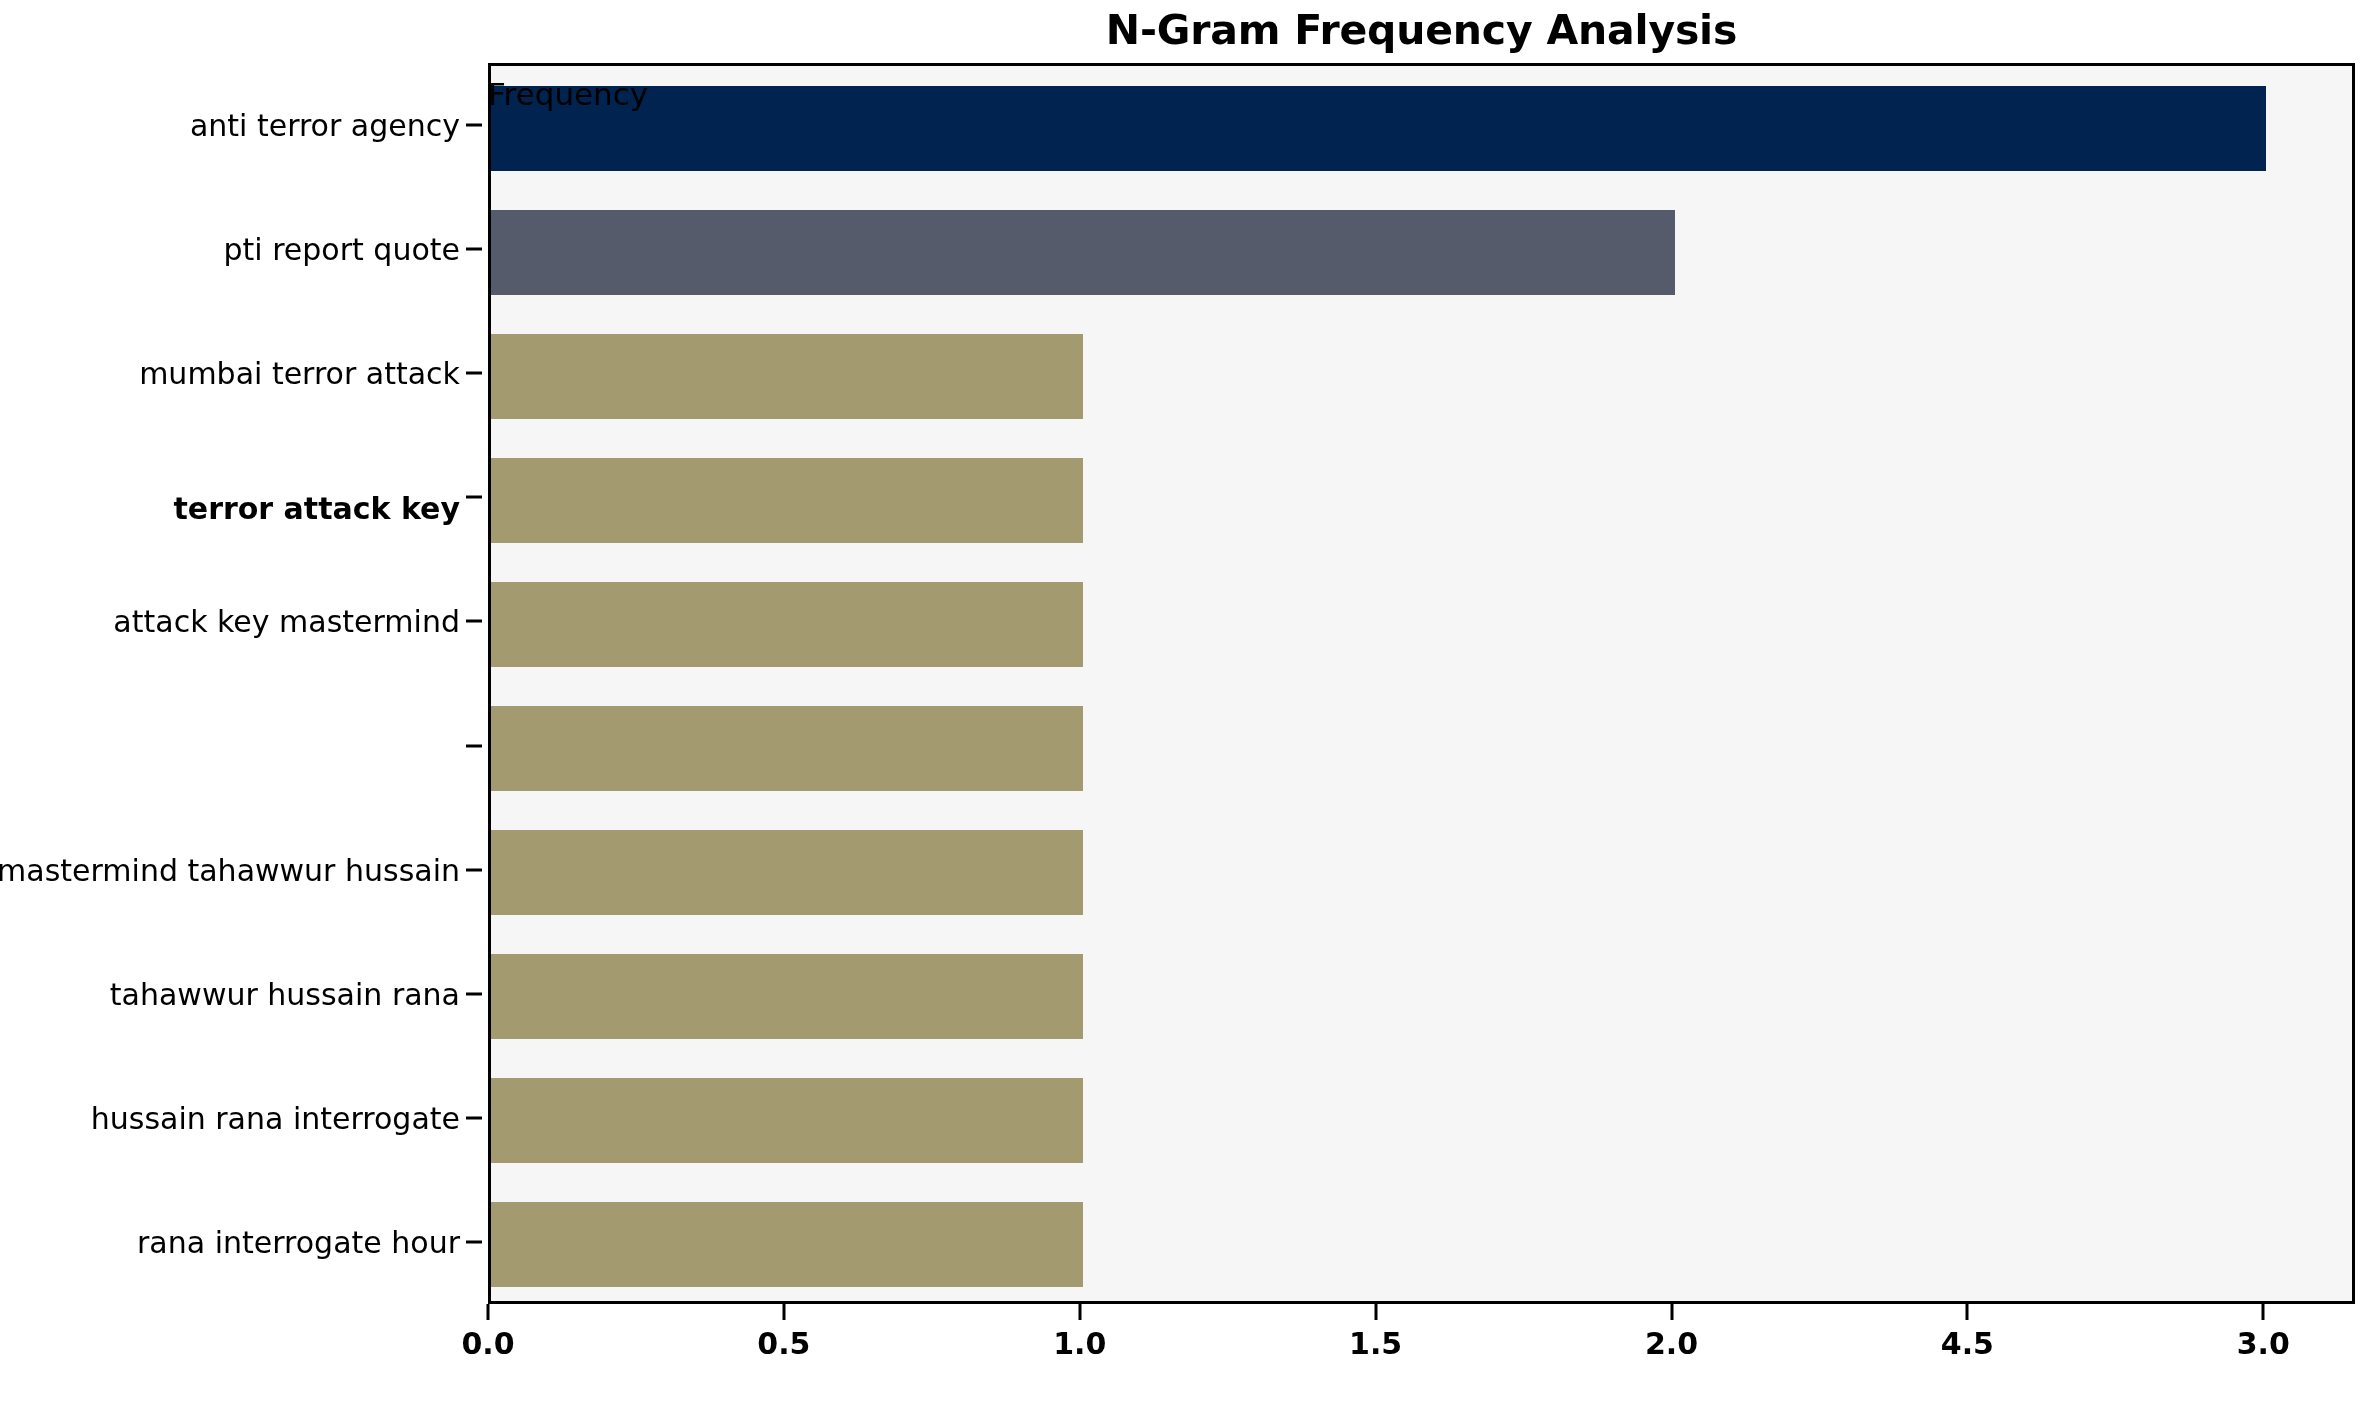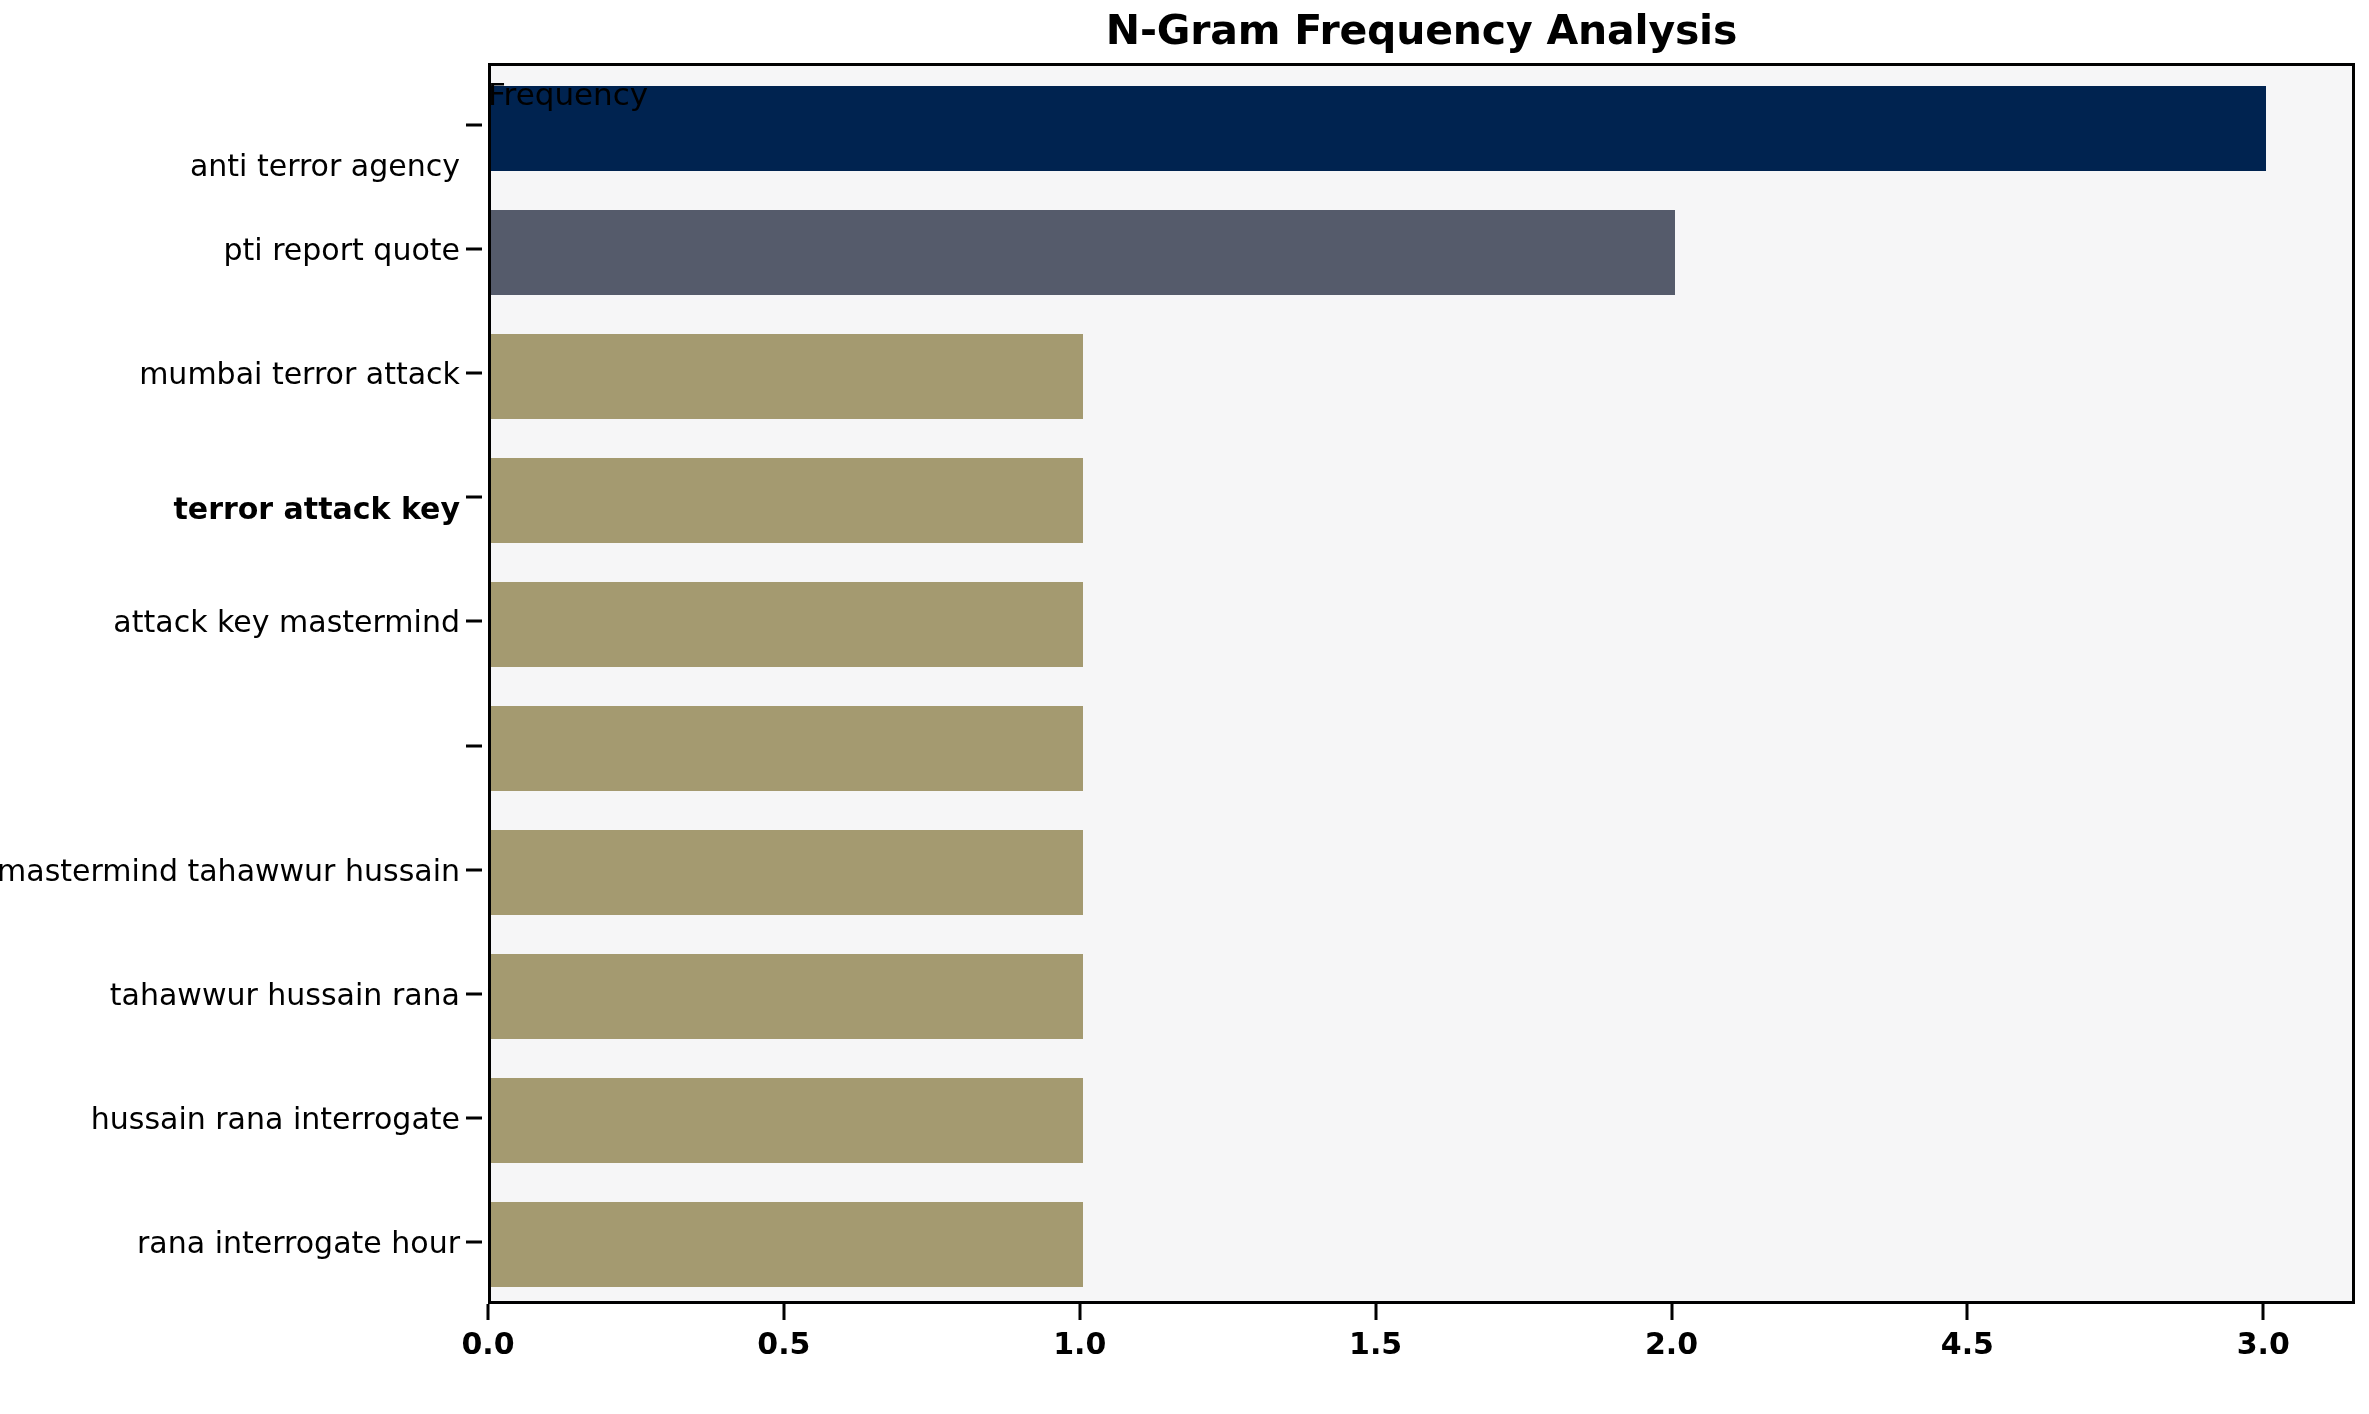--- a/index.html
+++ b/index.html
@@ -143,21 +143,21 @@
         <div class="bar" style="top: 515.946px; height: 85.0085px; width: 591.759px; background: rgb(164, 154, 112);"></div>
         <div class="bar" style="top: 640.046px; height: 85.0085px; width: 591.759px; background: rgb(164, 154, 112);"></div>
         <div class="bar" style="top: 764.146px; height: 85.0085px; width: 591.759px; background: rgb(164, 154, 112);"></div>
         <div class="bar" style="top: 888.246px; height: 85.0085px; width: 591.759px; background: rgb(164, 154, 112);"></div>
         <div class="bar" style="top: 1012.35px; height: 85.0085px; width: 591.759px; background: rgb(164, 154, 112);"></div>
         <div class="bar" style="top: 1136.45px; height: 85.0085px; width: 591.759px; background: rgb(164, 154, 112);"></div>
       </div>
   </div>
 
   <div id="y-axis">
-      <div class="y-tick-label" style="top: 62.05px; margin-top: 40px;">anti terror agency</div>
+      <div class="y-tick-label" style="top: 62.05px;">anti terror agency</div>
       <div class="y-tick-mark" style="top: 62.05px;"></div>
       <div class="y-tick-label" style="top: 186.15px;">pti report quote</div>
       <div class="y-tick-mark" style="top: 186.15px;"></div>
       <div class="y-tick-label" style="top: 310.25px;">mumbai terror attack</div>
       <div class="y-tick-mark" style="top: 310.25px;"></div>
       <div class="y-tick-label" style="top: 445px; font-weight: bold;">terror attack key</div>
       <div class="y-tick-mark" style="top: 434.35px;"></div>
       <div class="y-tick-label" style="top: 558.45px;">attack key mastermind</div>
       <div class="y-tick-mark" style="top: 558.45px;"></div>
       <div class="y-tick-mark" style="top: 682.55px;"></div>

